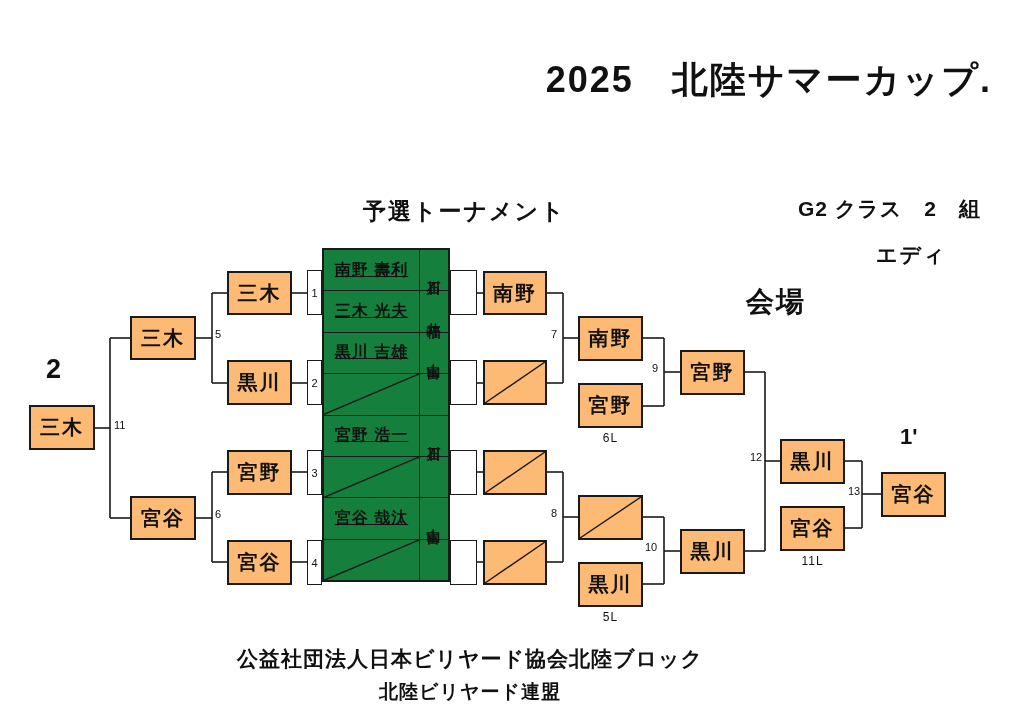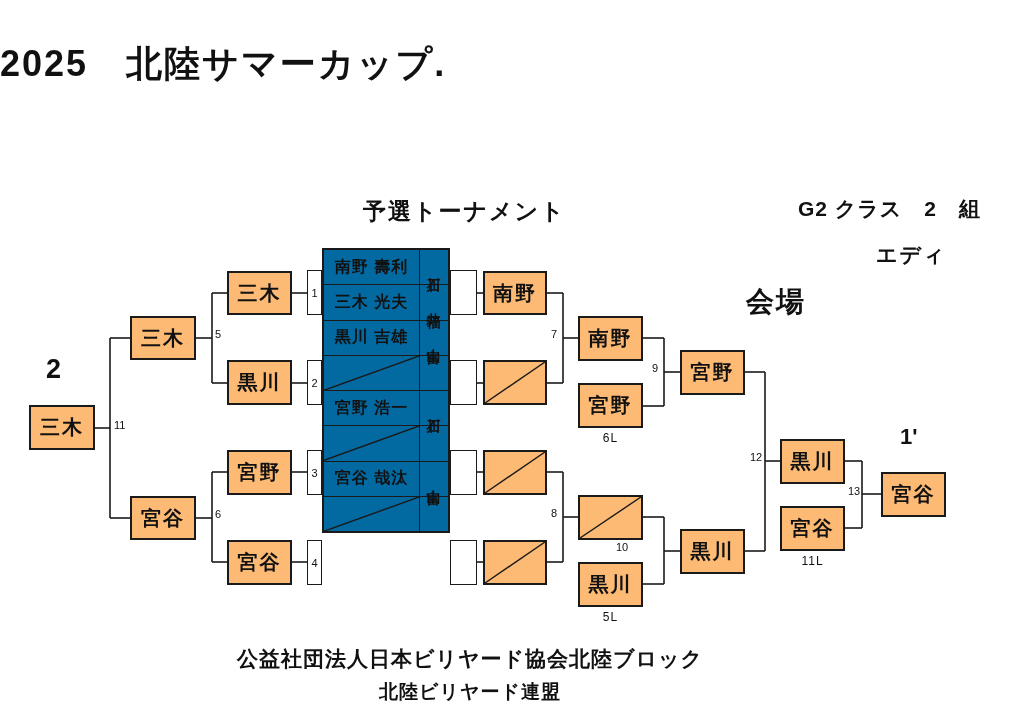--- a/index.html
+++ b/index.html
@@ -1,19 +1,19 @@
 <!DOCTYPE html>
 <html><head>
 <meta charset="utf-8">
 <style>
   html,body{margin:0;padding:0;background:#fff;}
   .page{position:relative;width:1024px;height:723px;background:#fff;overflow:hidden;
         font-family:"Liberation Sans","DejaVu Sans",sans-serif;color:#111;}
   .abs{position:absolute;}
-  .title{left:0;top:40px;width:992px;text-align:left;font-size:36px;font-weight:bold;letter-spacing:2px;}
+  .title{left:0;top:56px;width:992px;text-align:right;font-size:36px;font-weight:bold;letter-spacing:2px;}
   .subtitle{left:363px;top:196px;font-size:23px;font-weight:bold;letter-spacing:2px;}
   .classinfo{left:798px;top:195px;font-size:21px;font-weight:bold;letter-spacing:1px;}
   .venuelabel{left:746px;top:241px;font-size:28px;font-weight:bold;letter-spacing:2px;margin-top:42px;}
   .venuename{left:876px;top:241px;font-size:21px;font-weight:bold;letter-spacing:2px;}
   .dateline{left:833px;top:286px;font-size:21px;font-weight:bold;}
   .footer1{left:0;top:645px;width:940px;text-align:center;font-size:21px;font-weight:bold;letter-spacing:1px;}
   .footer2{left:0;top:679px;width:940px;text-align:center;font-size:19px;font-weight:bold;letter-spacing:1px;}
 
   .nbox{position:absolute;border:2px solid #1a1a1a;background:#fdba74;box-sizing:border-box;
         display:flex;align-items:center;justify-content:center;
@@ -22,22 +22,22 @@
   .bye svg{position:absolute;left:0;top:0;width:100%;height:100%;display:block;}
 
   .cbox{position:absolute;border:1.6px solid #1a1a1a;background:#fff;box-sizing:border-box;
         display:flex;align-items:center;justify-content:center;font-size:11px;color:#111;}
 
   .mnum{position:absolute;font-size:11px;color:#111;}
   .slabel{position:absolute;font-size:12px;color:#111;letter-spacing:1px;}
   .resL{left:46px;top:354px;font-size:27px;font-weight:bold;}
   .resR{left:900px;top:424px;font-size:22px;font-weight:bold;}
 
-  .etable{position:absolute;left:322px;top:248px;width:128px;height:285px;border:2px solid #1a1a1a;
-          box-sizing:border-box;display:flex;flex-direction:column;background:#0369a1;}
+  .etable{position:absolute;left:322px;top:248px;width:128px;height:334px;border:2px solid #1a1a1a;
+          box-sizing:border-box;display:flex;flex-direction:column;background:#15803d;text-decoration:underline;}
   .erow{flex:1;display:flex;min-height:0;border-bottom:1.5px solid #1a1a1a;}
   .erow:last-child{border-bottom:none;}
   .cell-name{width:96px;box-sizing:border-box;border-right:1.5px solid #1a1a1a;position:relative;
              display:flex;align-items:center;justify-content:center;
              font-size:16px;font-weight:600;letter-spacing:1px;white-space:nowrap;}
   .cell-name svg{position:absolute;left:0;top:0;width:100%;height:100%;display:block;}
   .cell-pref{flex:1;display:flex;align-items:center;justify-content:center;}
   .pref-text{writing-mode:vertical-rl;text-orientation:upright;font-size:14px;font-weight:600;line-height:1;}
 
   svg.lines{position:absolute;left:0;top:0;pointer-events:none;}
@@ -222,21 +222,21 @@
   <div class="nbox" style="left:780px;top:506px;width:65px;height:45px;">宮谷</div>
 
   <div class="nbox" style="left:881px;top:472px;width:65px;height:45px;">宮谷</div>
 
   <div class="mnum" style="left:215px;top:328px;">5</div>
   <div class="mnum" style="left:215px;top:508px;">6</div>
   <div class="mnum" style="left:114px;top:419px;">11</div>
   <div class="mnum" style="left:551px;top:328px;">7</div>
   <div class="mnum" style="left:551px;top:507px;">8</div>
   <div class="mnum" style="left:652px;top:362px;">9</div>
-  <div class="mnum" style="left:616px;top:541px;">10</div>
+  <div class="mnum" style="left:645px;top:541px;">10</div>
   <div class="mnum" style="left:750px;top:451px;">12</div>
   <div class="mnum" style="left:848px;top:485px;text-align:center;">13</div>
 
   <div class="slabel" style="left:578px;top:431px;width:65px;text-align:center;">6L</div>
   <div class="slabel" style="left:578px;top:610px;width:65px;text-align:center;">5L</div>
   <div class="slabel" style="left:780px;top:554px;width:65px;text-align:center;">11L</div>
 
   <div class="abs resL">2</div>
   <div class="abs resR">1'</div>
 

